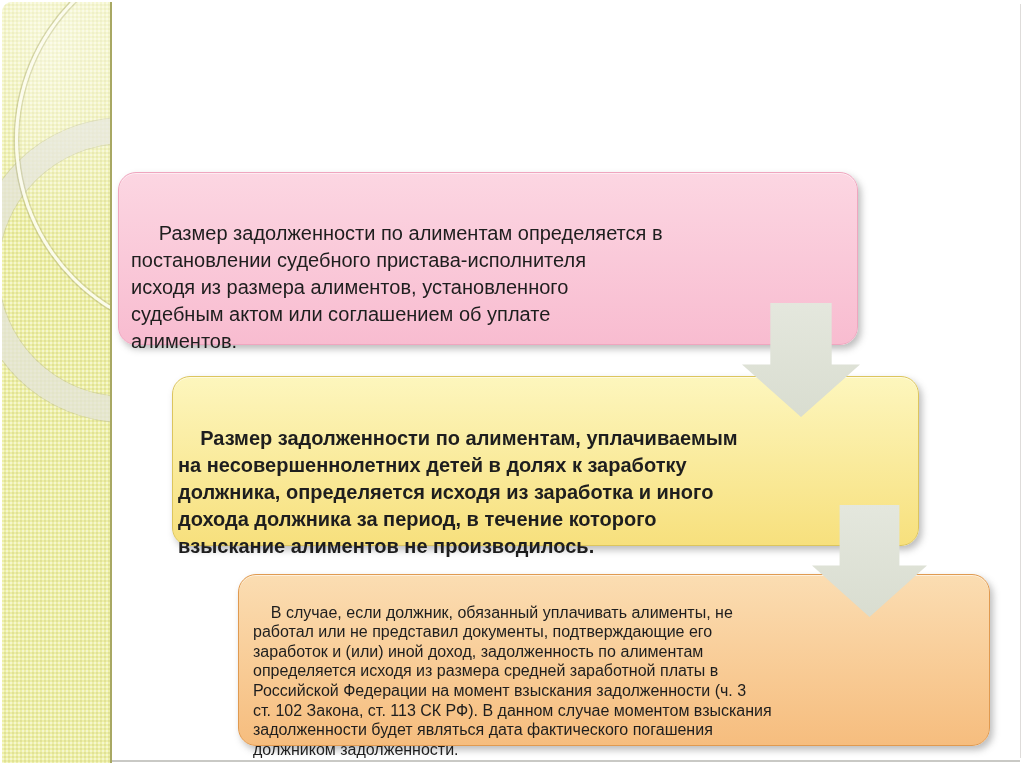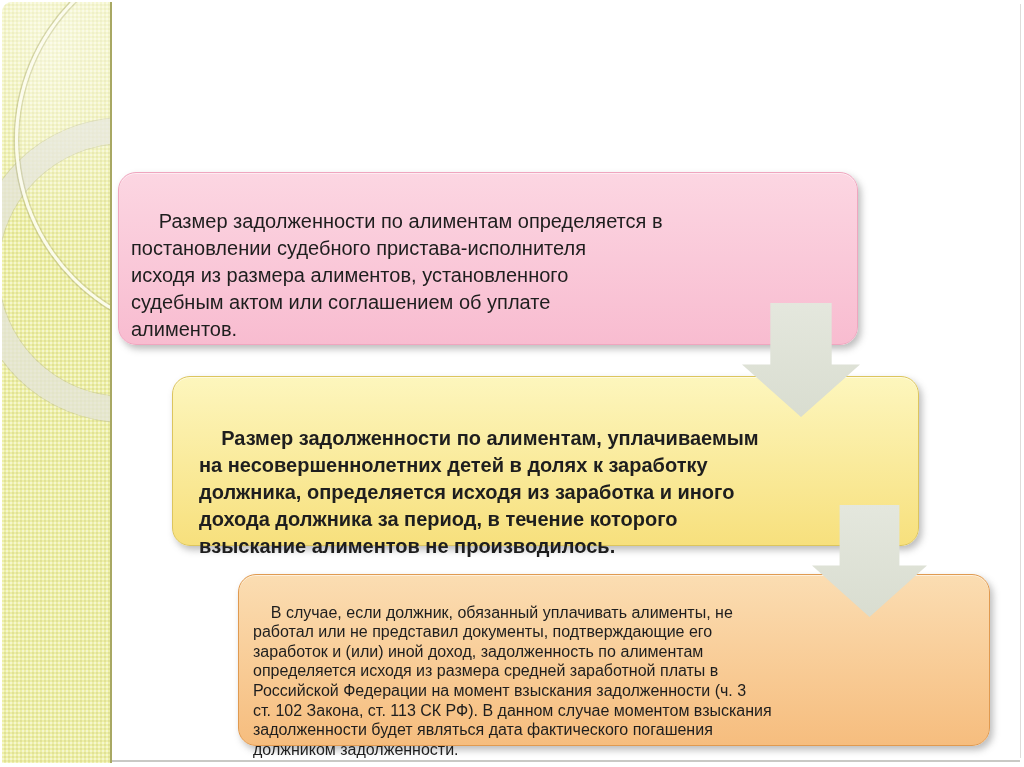--- a/index.html
+++ b/index.html
@@ -50,28 +50,28 @@
     white-space:pre-wrap;z-index:5;
   }
   
   .box{
     position:absolute;border-radius:18px;box-sizing:border-box;
     color:#1e1e1e;white-space:pre-wrap;
     box-shadow:3px 4px 7px rgba(90,90,90,0.40), inset 0 1px 0 rgba(255,255,255,0.55);
   }
   .box-pink{
     left:118px;top:172px;width:740px;height:173px;
-    padding:8px 16px 0 12px;
+    padding:20px 16px 0 12px;
     font-size:20px;line-height:27px;
     background:linear-gradient(180deg,#fcd6e2 0%,#f8bcd0 100%);
     border:1px solid #efa6bf;z-index:30;
   }
   .box-yellow{
     left:172px;top:376px;width:747px;height:170px;
-    padding:21px 14px 0 26px;
+    padding:21px 14px 0 5px;
     font-size:20px;line-height:27px;font-weight:600;
     background:linear-gradient(180deg,#fdf6bd 0%,#f7e07d 100%);
     border:1px solid #dcc55e;z-index:20;
   }
   .box-orange{
     left:238px;top:574px;width:752px;height:172px;
     padding:8px 0 0 14px;
     font-size:16px;line-height:19.6px;
     background:linear-gradient(180deg,#fbddb2 0%,#f6bd7e 100%);
     border:1px solid #e09a50;z-index:10;

